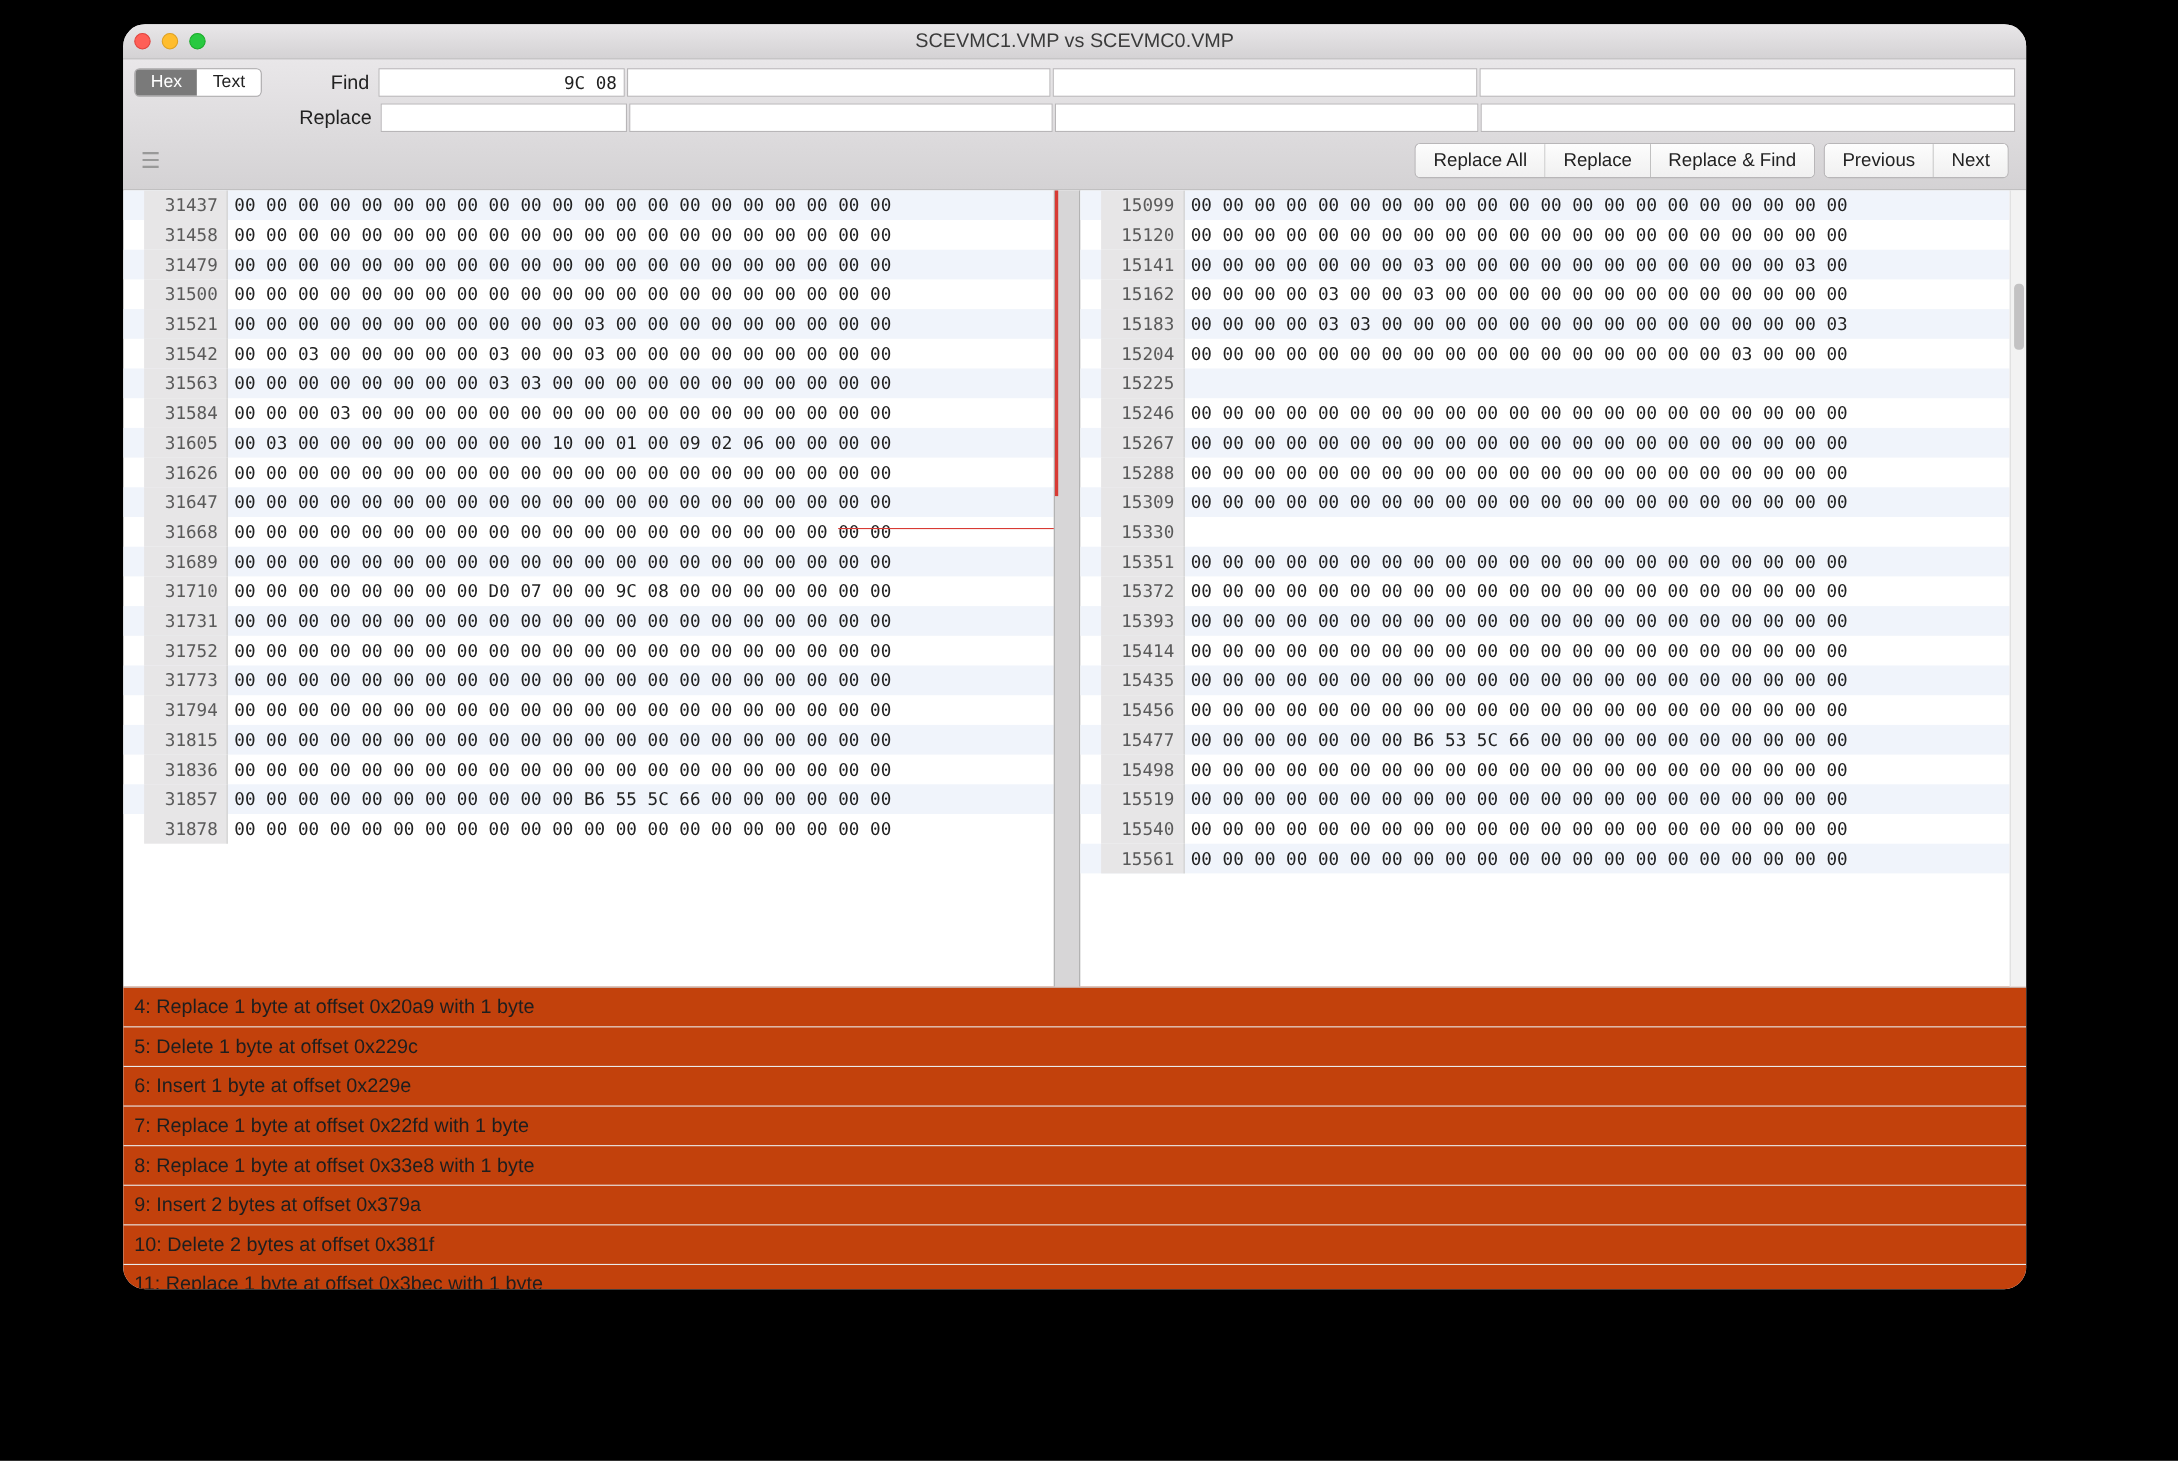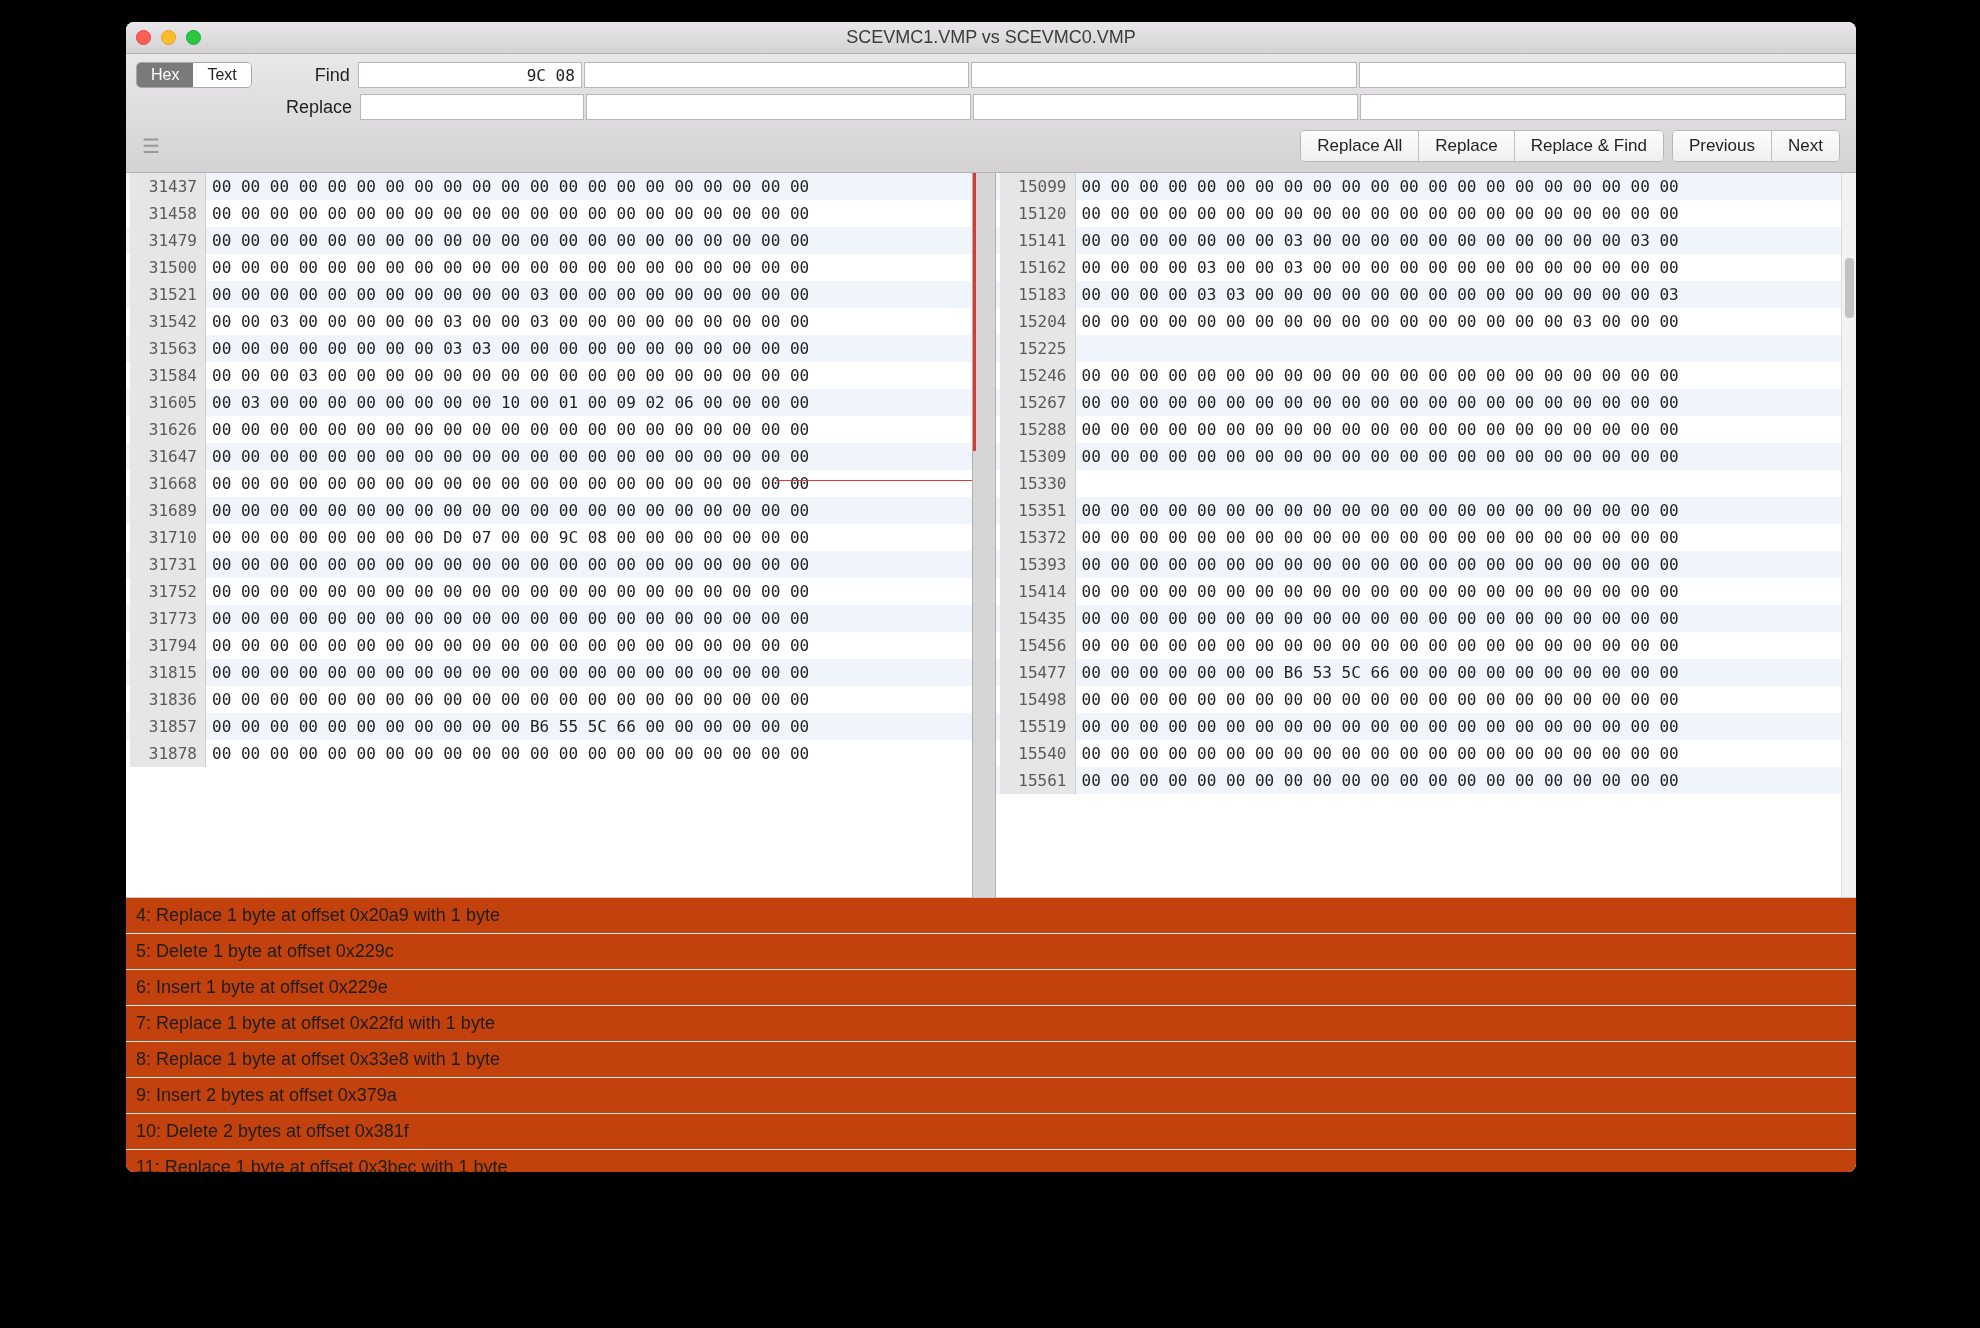--- a/index.html
+++ b/index.html
@@ -7,25 +7,25 @@
     background: #000;
     font-family: -apple-system, "Helvetica Neue", Arial, sans-serif;
     width: 1980px;
     height: 1328px;
     position: relative;
     font-size: 14px;
   }
   .window {
     position: absolute;
     top: 22px;
-    left: 126px;
+    left: 112px;
     width: 1730px;
     height: 1150px;
     background: #fff;
-    border-radius: 8px;
+    border-radius: 20px;
     box-shadow: 0 30px 60px rgba(0,0,0,0.6);
     overflow: hidden;
     display: flex;
     flex-direction: column;
   }
   .titlebar {
     background: linear-gradient(#e9e7e9, #d4d2d4);
     border-bottom: 1px solid #b4b2b4;
     height: 32px;
     display: flex;
@@ -169,21 +169,21 @@
     top: 85px;
     left: 3px;
     width: 9px;
     height: 60px;
     background: #c3c2c3;
     border-radius: 4px;
   }
   .hexrow {
     display: flex;
     align-items: center;
-    padding-left: 4px;
+    padding-left: 19px;
   }
   .hexrow.odd { background: #f0f4fb; }
   .offset {
     width: 76px;
     text-align: right;
     padding-right: 8px;
     background: #e7e6e7;
     color: #5a5a5a;
     border-right: 1px solid #cfcfcf;
     margin-right: 6px;

